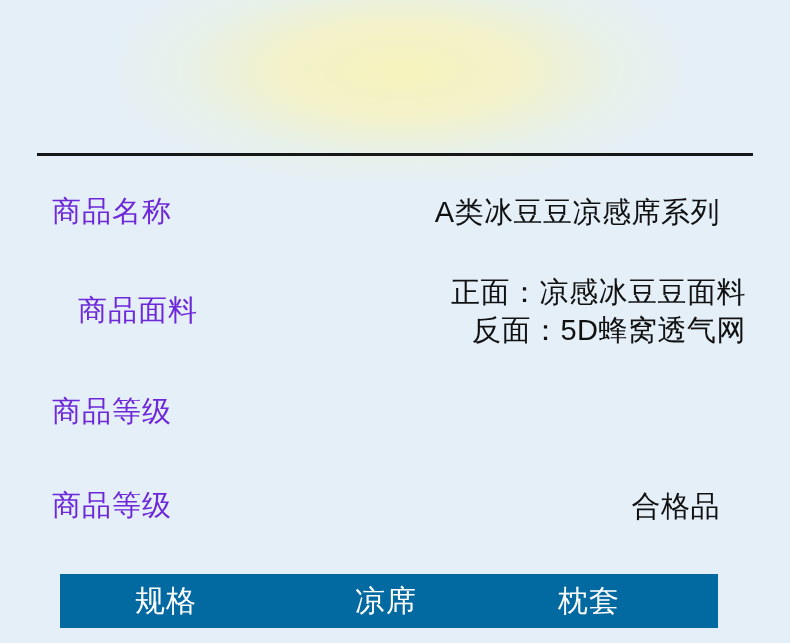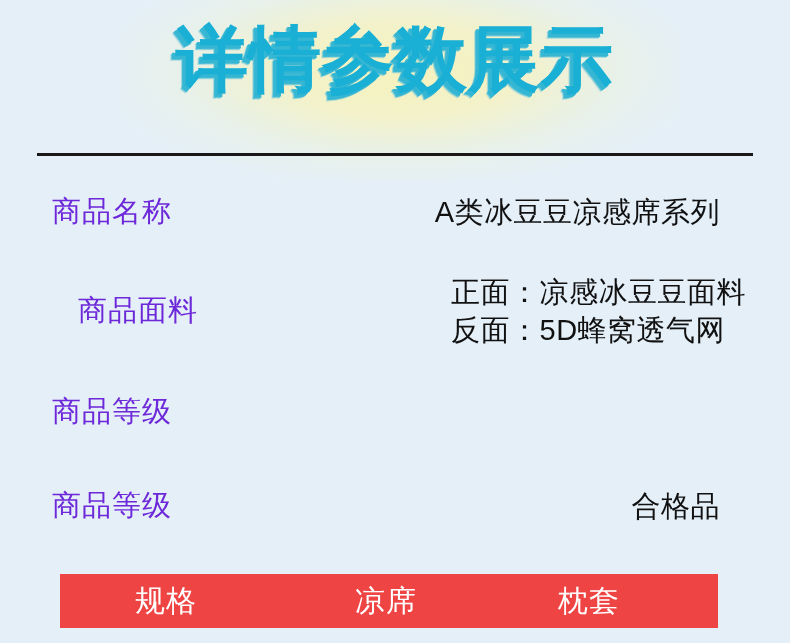--- a/index.html
+++ b/index.html
@@ -94,35 +94,36 @@
   .spec-label {
     font-size: 29px;
     color: #6d28d9;
     letter-spacing: 1px;
     white-space: nowrap;
   }
   .spec-value {
     font-size: 29px;
     color: #111111;
     letter-spacing: 0.5px;
+    text-align: right;
     white-space: nowrap;
   }
   .spec-value .line {
     display: block;
     line-height: 38px;
   }
 
   
   .bottom-bar {
     position: absolute;
     left: 60px;
     top: 574px;
     width: 658px;
     height: 54px;
-    background: #ef4444;
+    background: #0369a1;
     box-sizing: border-box;
     display: flex;
     align-items: center;
   }
   .bar-cell {
     color: #ffffff;
     font-size: 30px;
     letter-spacing: 1px;
     white-space: nowrap;
     position: absolute;
@@ -133,21 +134,20 @@
   .bar-cell.c1 { left: 295px; }
   .bar-cell.c2 { left: 498px; }
 </style>
 </head>
 <body>
 
 <div class="page">
 
   <div class="header">
     <div class="glow"></div>
-    <div class="title">详情参数展示</div>
   </div>
 
   <div class="divider"></div>
 
   <div class="spec-table">
 
     <div class="spec-row r1">
       <span class="spec-label">商品名称</span>
       <span class="spec-value">
         <span class="line">A类冰豆豆凉感席系列</span>

